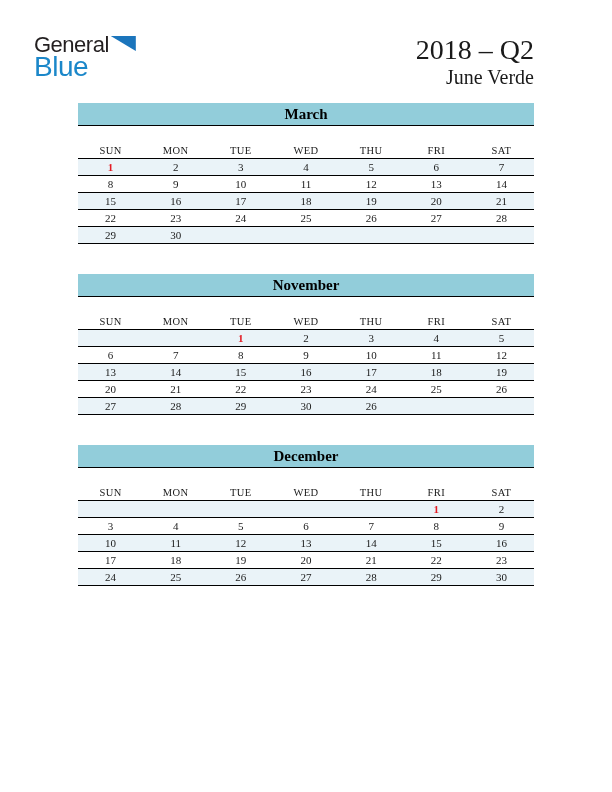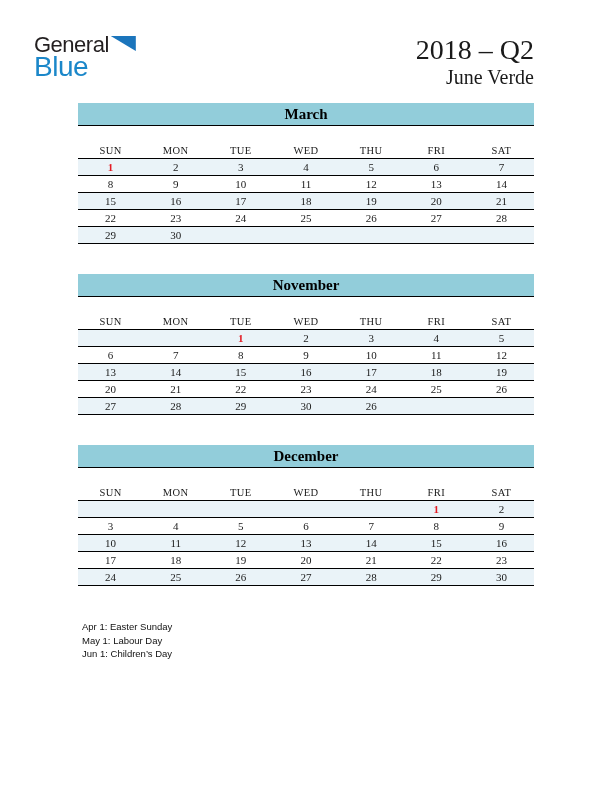--- a/index.html
+++ b/index.html
@@ -271,19 +271,14 @@
               <td>27</td>
               <td>28</td>
               <td>29</td>
               <td>30</td>
             </tr>
           </tbody>
         </table>
       </section>
     </div>
 
-  <div class="legend" id="legend">
-      <div>Apr 1: Easter Sunday</div>
-      <div>May 1: Labour Day</div>
-      <div>Jun 1: Children’s Day</div>
-    </div>
 
 </div>
 
 </body></html>

